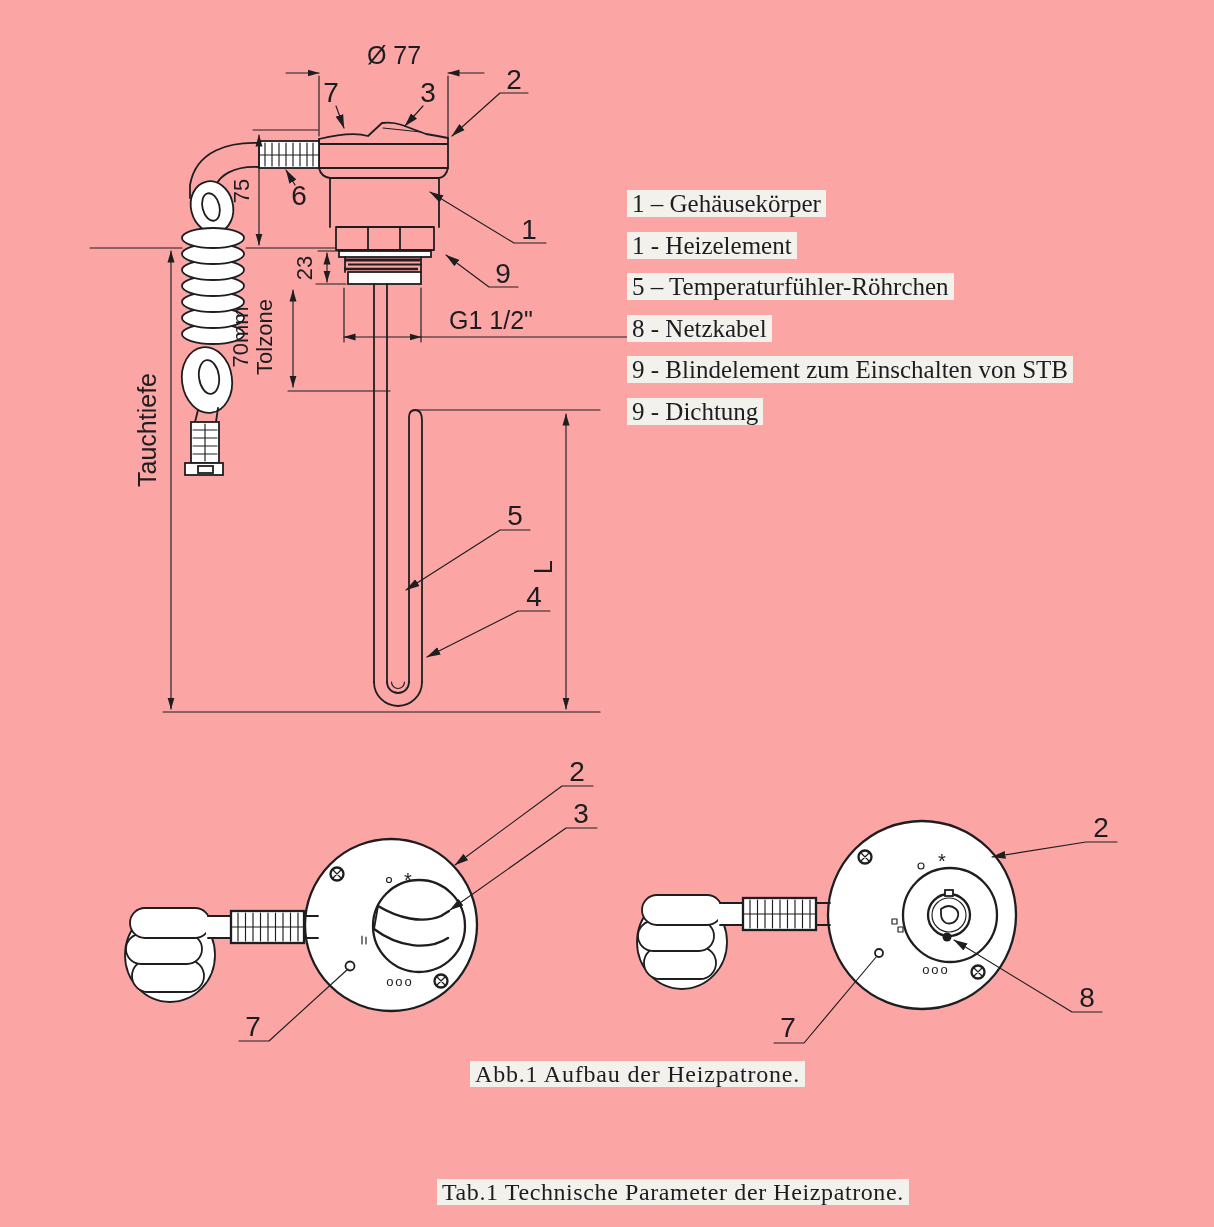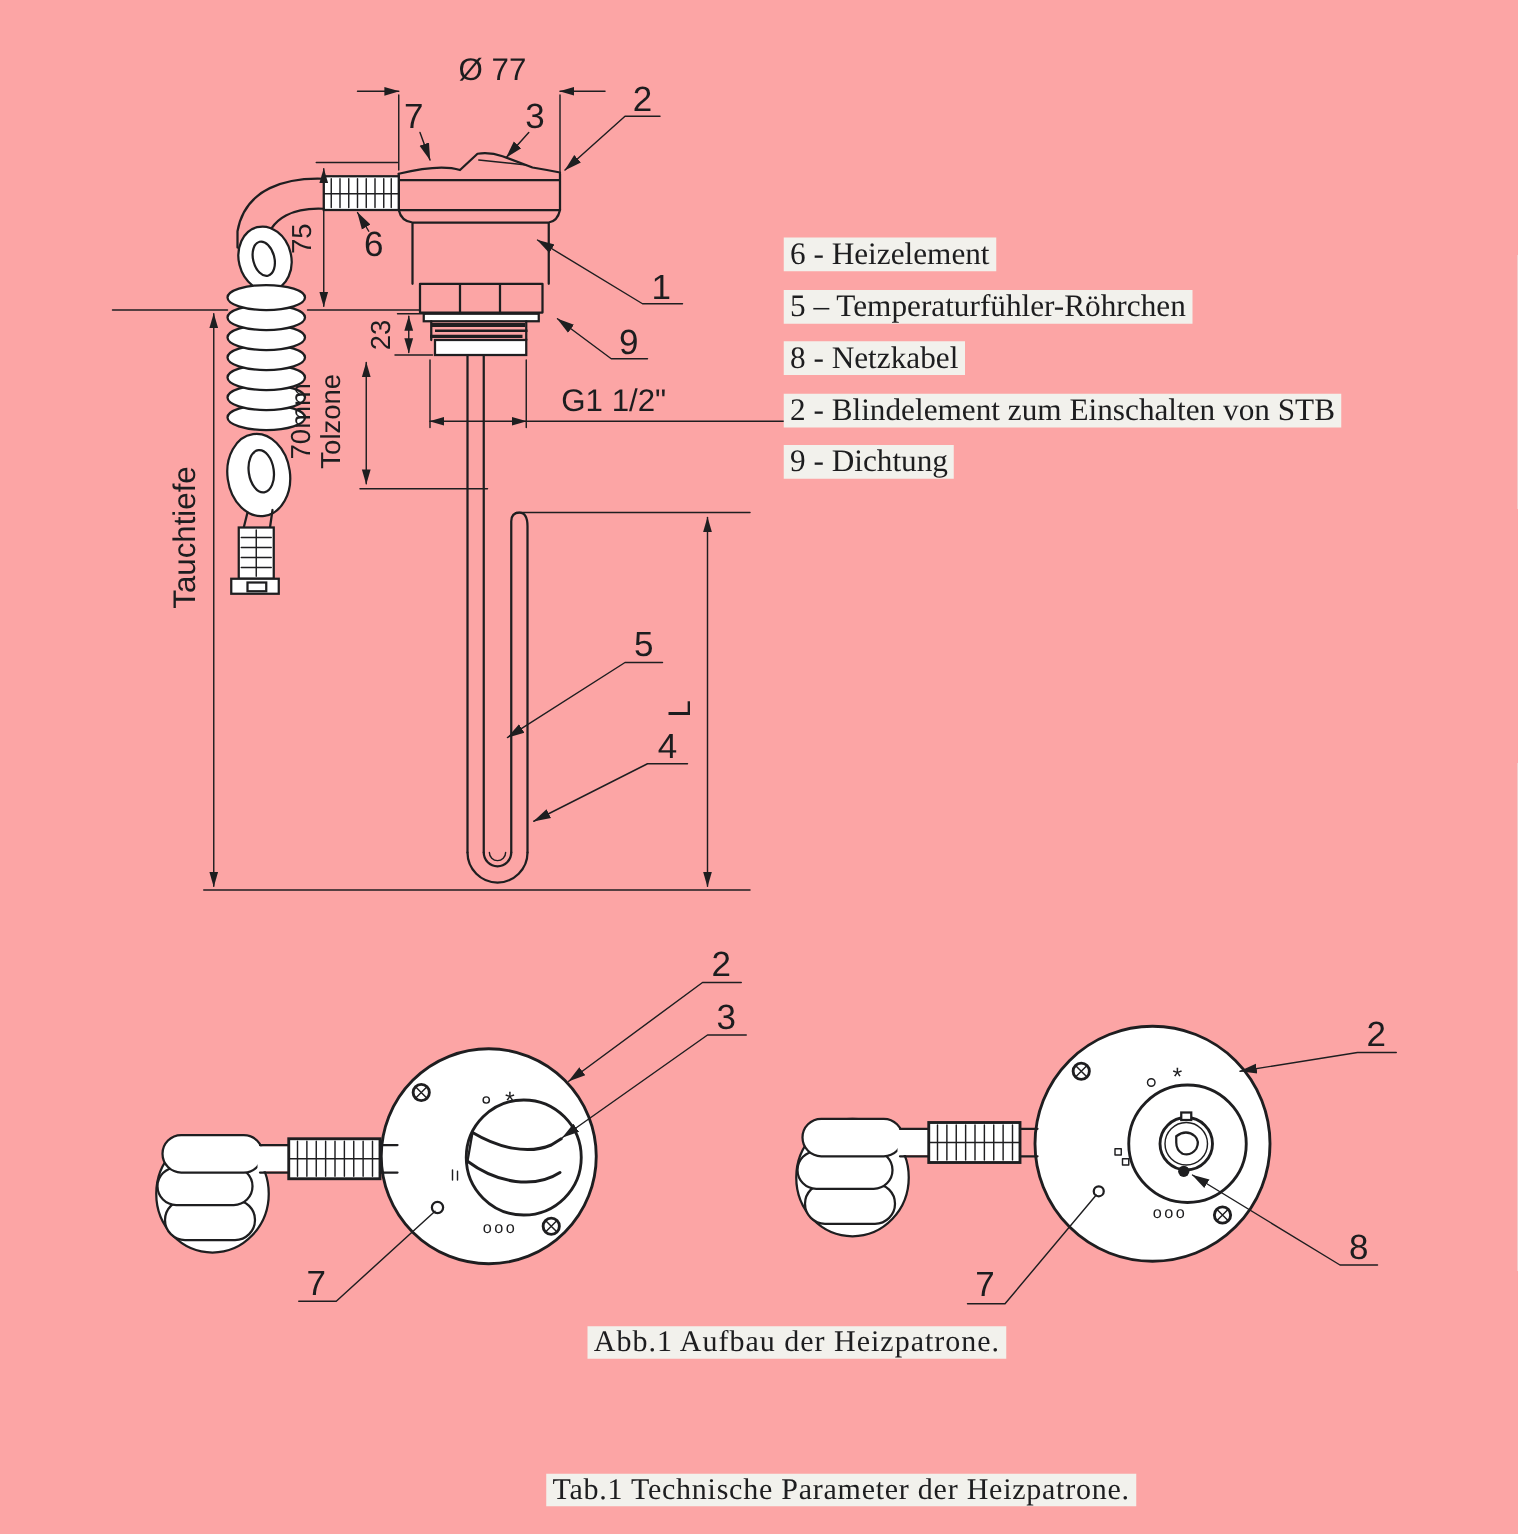--- a/index.html
+++ b/index.html
@@ -265,24 +265,25 @@
       <path class="thin ln" d="M1117 842 H1086 L992 857" marker-end="url(#ah)"></path>
       <text class="callout" x="788" y="1037">7</text>
       <path class="thin ln" d="M774 1043 H804 L877 956"></path>
       <text class="callout" x="1087" y="1007">8</text>
       <path class="thin ln" d="M1102 1012 H1072 L954 940" marker-end="url(#ah)"></path>
     </g>
   </g>
 </svg>
 
 <div class="legend">
-  <div class="legend-item"><span class="hl">6 - Heizelement</span></div>
+  <div class="legend-item"><span class="hl">1 – Gehäusekörper</span></div>
+  <div class="legend-item"><span class="hl">1 - Heizelement</span></div>
   <div class="legend-item"><span class="hl">5 – Temperaturfühler-Röhrchen</span></div>
   <div class="legend-item"><span class="hl">8 - Netzkabel</span></div>
-  <div class="legend-item"><span class="hl">2 - Blindelement zum Einschalten von STB</span></div>
+  <div class="legend-item"><span class="hl">9 - Blindelement zum Einschalten von STB</span></div>
   <div class="legend-item"><span class="hl">9 - Dichtung</span></div>
 </div>
 
 <div class="caption caption-fig">
   <span class="hl">Abb.1 Aufbau der Heizpatrone.</span>
 </div>
 <div class="caption caption-tab">
   <span class="hl">Tab.1 Technische Parameter der Heizpatrone.</span>
 </div>
 

